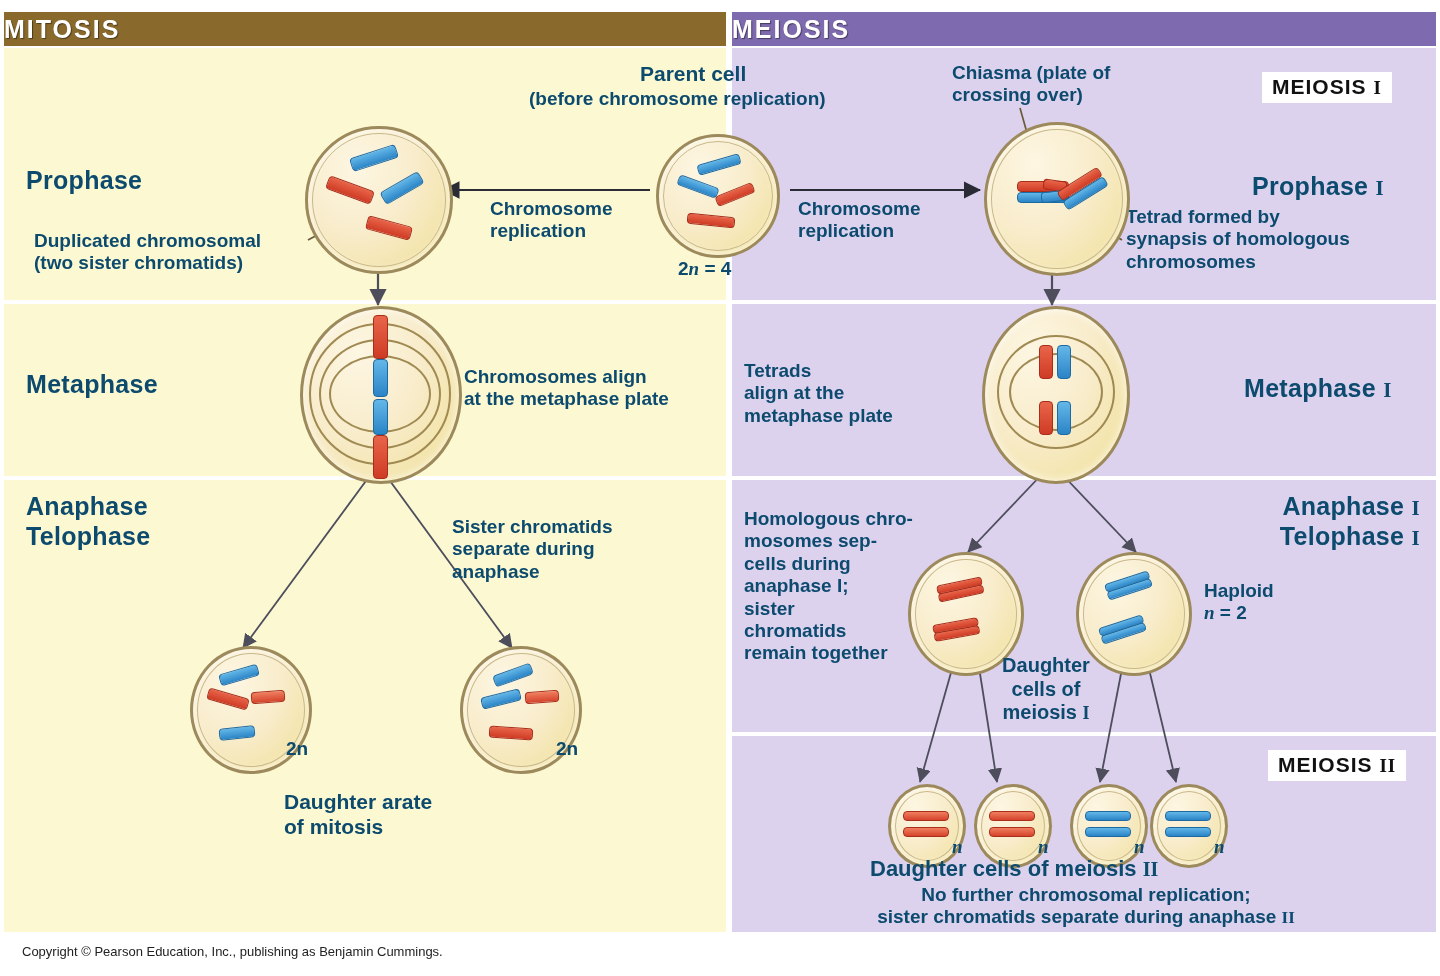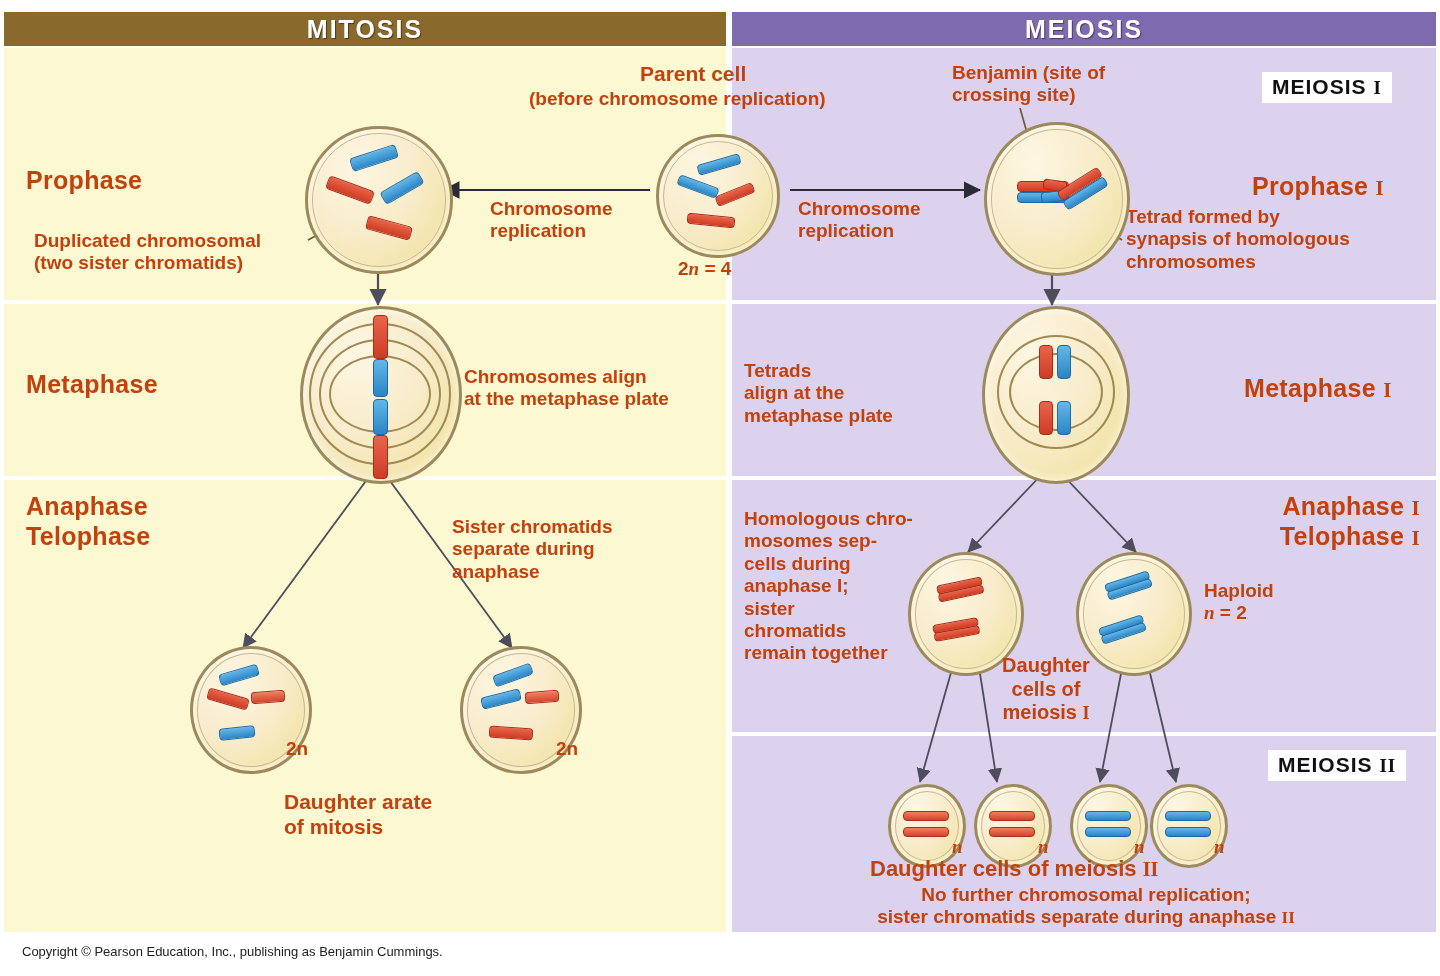--- a/index.html
+++ b/index.html
@@ -5,28 +5,28 @@
   html,body{margin:0;padding:0;background:#ffffff;}
   body{font-family:"Liberation Sans",sans-serif;}
   #page{position:relative;width:1440px;height:976px;background:#ffffff;overflow:hidden;}
 
   
   .band{position:absolute;}
   .mito-bg{background:#fbf8d2;}
   .meio-bg{background:#ddd2ee;}
 
   
-  .hdr{position:absolute;display:flex;align-items:center;justify-content:center;
+  .hdr{position:absolute;display:flex;align-items:center;
        color:#ffffff;font-weight:bold;letter-spacing:2px;font-size:25px;
        text-shadow:1px 1px 1px rgba(0,0,0,.45);}
   .hdr-mitosis{background:#8a6a2c;}
   .hdr-meiosis{background:#7e6aae;}
 
   
-  .lbl{position:absolute;color:#c2410c;line-height:1.18;}
+  .lbl{position:absolute;color:#0c4a6e;line-height:1.18;}
   .phase{font-weight:bold;font-size:25px;letter-spacing:.3px;}
   .phase .rn{font-size:21px;font-weight:bold;font-family:"Liberation Serif",serif;}
   .body-txt{font-size:19px;font-weight:bold;}
   .cap{font-size:19px;font-weight:bold;}
   .nlab{font-size:19px;font-weight:bold;}
   .nlab i{font-family:"Liberation Serif",serif;font-style:italic;}
   .badge{position:absolute;background:#ffffff;color:#111;font-weight:bold;
          font-size:21px;letter-spacing:1px;padding:3px 10px 4px 10px;}
   .badge .rn{font-family:"Liberation Serif",serif;font-size:19px;}
   .copyright{position:absolute;font-size:13px;color:#222;}
@@ -207,22 +207,22 @@
   <div class="lbl nlab" style="left:678px;top:258px;">
     <span>2</span><i>n</i><span> = 4</span>
   </div>
 
   <div class="lbl body-txt" style="left:798px;top:198px;">
     <div>Chromosome</div>
     <div>replication</div>
   </div>
 
   <div class="lbl body-txt" style="left:952px;top:62px;">
-    <div>Benjamin (site of</div>
-    <div>crossing site)</div>
+    <div>Chiasma (plate of</div>
+    <div>crossing over)</div>
   </div>
 
   <div class="lbl phase" style="left:1252px;top:172px;">
     <span>Prophase</span>
     <span class="rn">I</span>
   </div>
 
   <div class="lbl body-txt" style="left:1126px;top:206px;">
     <div>Tetrad formed by</div>
     <div>synapsis of homologous</div>

